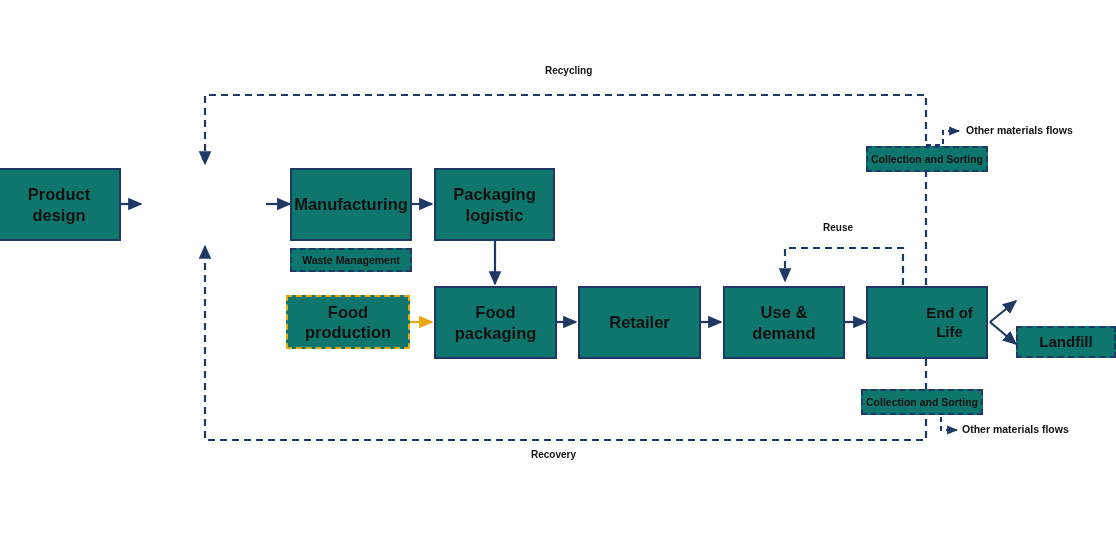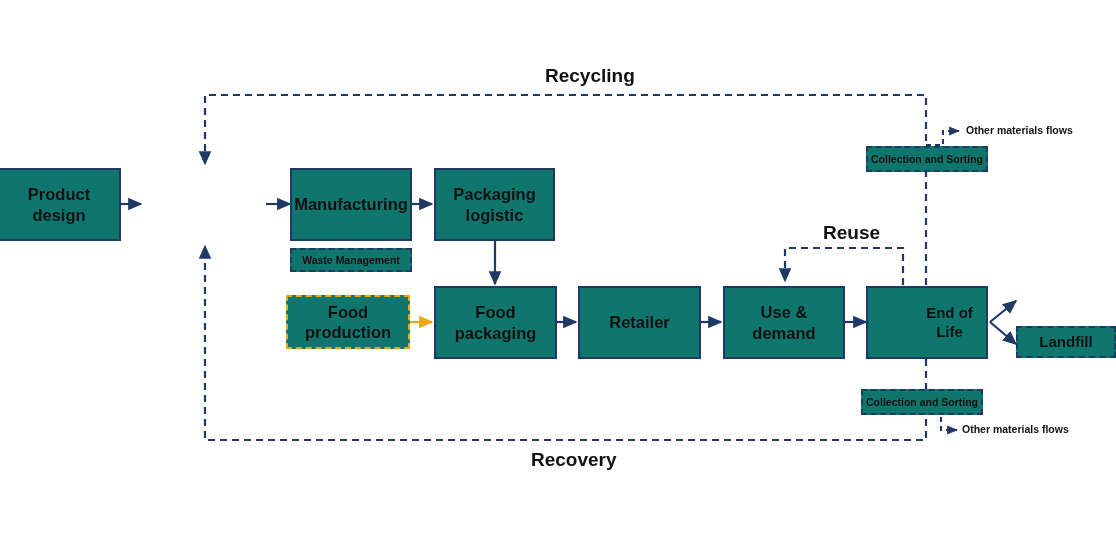--- a/index.html
+++ b/index.html
@@ -56,21 +56,21 @@
   .mid {
     font-size: 15px;
     font-weight: 700;
   }
   .small {
     font-size: 10.5px;
     font-weight: 700;
   }
   .flowlabel {
     position: absolute;
-    font-size: 19px;
+    font-size: 10px;
     font-weight: 700;
     color: #111111;
     white-space: nowrap;
   }
   .tinylabel {
     position: absolute;
     font-size: 10.5px;
     font-weight: 700;
     color: #111111;
     white-space: nowrap;

